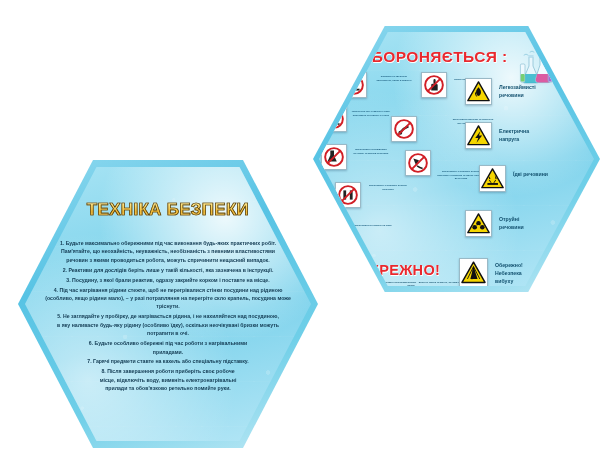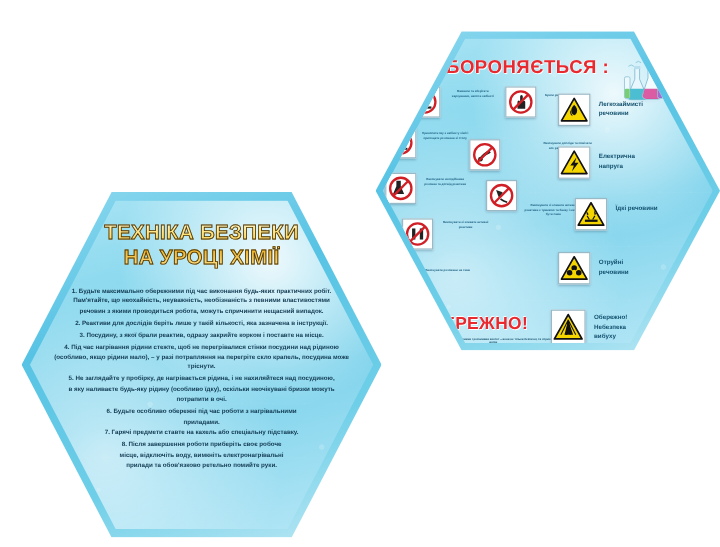--- a/index.html
+++ b/index.html
@@ -108,21 +108,21 @@
 
   
   .flasks{position:absolute;left:198px;top:18px;width:42px;height:36px;}
 
   
   #hex-left{ left:18px; top:160px; width:300px; height:288px; }
   #hex-left .hex-inner{ left:7px; top:7px; width:286px; height:274px; }
 
   .lpanel{position:absolute;inset:0;}
   .tb-title{
-    position:absolute;left:0;right:0;top:16px;
+    position:absolute;left:0;right:0;top:32px;
     text-align:center;
     font-size:17px;font-weight:bold;letter-spacing:.3px;
     line-height:1.25;
     background:linear-gradient(180deg,#fff9d9 0%,#ffe27a 28%,#f0b833 62%,#ffeaa0 100%);
     -webkit-background-clip:text;background-clip:text;
     color:transparent;
     -webkit-text-stroke:0.7px #4a3408;
     filter:drop-shadow(0.8px 0.8px 0.6px rgba(0,0,0,.35));
   }
   .rules{
@@ -329,21 +329,20 @@
         </div>
     </div>
   </div>
 
   <div class="hex hex-outer" id="hex-left">
     <div class="hex-inner">
       <div class="hexpattern"></div>
       <div class="lpanel">
         <div class="tb-title">
           <div>ТЕХНІКА БЕЗПЕКИ</div>
-          <div>НА УРОЦІ ХІМІЇ</div>
         </div>
         <div class="rules" id="rules-list">
             <p class="ind2">1. Будьте максимально обережними під час виконання будь-яких практичних робіт. Пам'ятайте, що неохайність, неуважність, необізнаність з певними властивостями речовин з якими проводиться робота, можуть спричинити нещасний випадок.</p>
             <p class="ind1">2. Реактиви для дослідів беріть лише у такій кількості, яка зазначена в інструкції.</p>
             <p class="ind1">3. Посудину, з якої брали реактив, одразу закрийте корком і поставте на місце.</p>
             <p class="ind1">4. Під час нагрівання рідини стежте, щоб не перегрівалися стінки посудини над рідиною (особливо, якщо рідини мало), – у разі потрапляння на перегріте скло крапель, посудина може тріснути.</p>
             <p class="ind2">5. Не заглядайте у пробірку, де нагрівається рідина, і не нахиляйтеся над посудиною, в яку наливаєте будь-яку рідину (особливо їдку), оскільки неочікувані бризки можуть потрапити в очі.</p>
             <p class="ind3">6. Будьте особливо обережні під час роботи з нагрівальними приладами.</p>
             <p class="ind3">7. Гарячі предмети ставте на кахель або спеціальну підставку.</p>
             <p class="ind4">8. Після завершення роботи приберіть своє робоче місце, відключіть воду, вимкніть електронагрівальні прилади та обов'язково ретельно помийте руки.</p>

